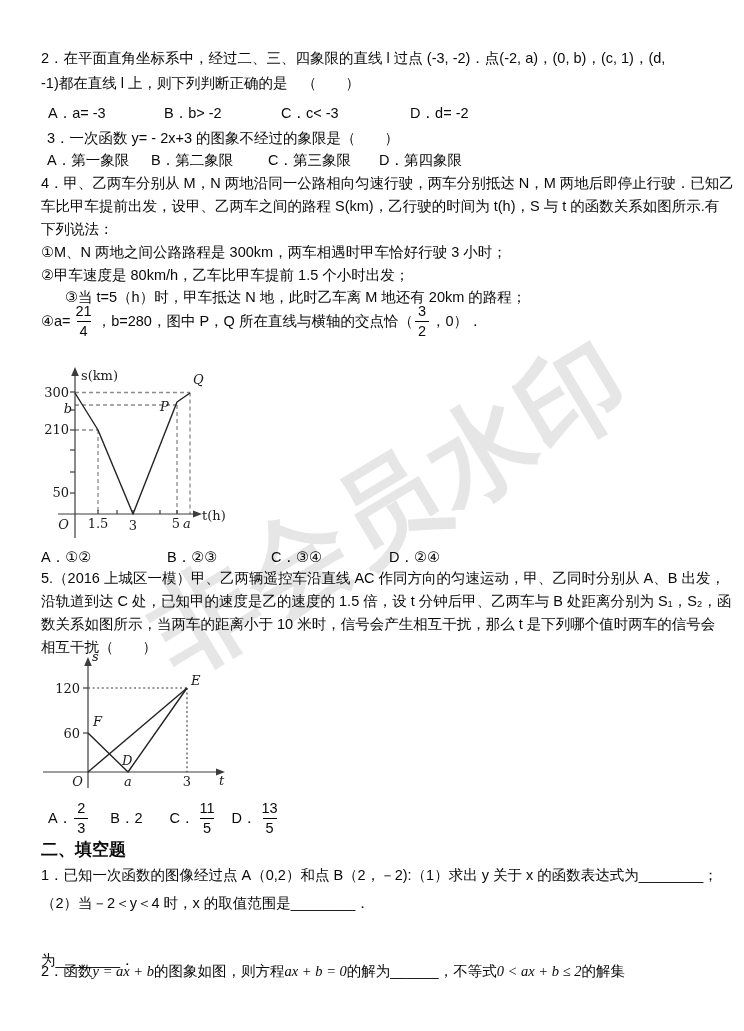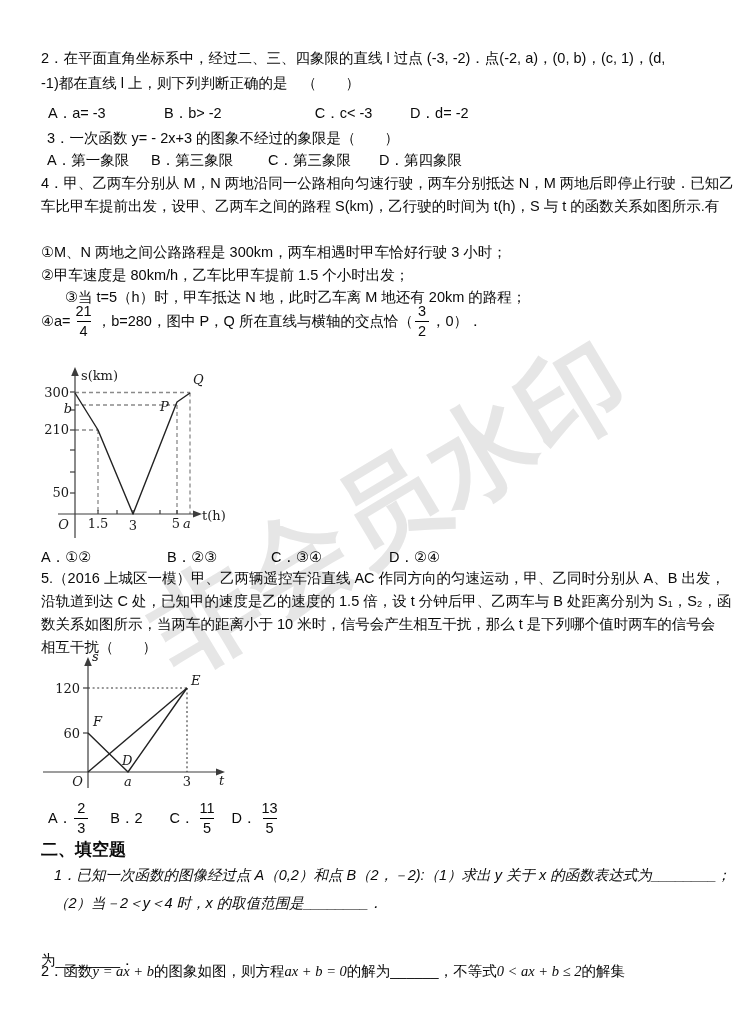--- a/index.html
+++ b/index.html
@@ -42,35 +42,36 @@
 
   <div id="watermark" style="color:#e6e6e6;">非会员水印</div>
 
   <div class="abs content lh25" style="left:41px;top:46px;">
     <div class="line">2．在平面直角坐标系中，经过二、三、四象限的直线 l 过点 (-3, -2)．点(-2, a)，(0, b)，(c, 1)，(d,</div>
     <div class="line">-1)都在直线 l 上，则下列判断正确的是　（　　）</div>
   </div>
   <div class="abs content optrow" style="left:48px;top:103px;">
     <span style="width:112px;">A．a= -3</span>
     <span style="width:113px;">B．b&gt; -2</span>
-    <span style="width:125px;text-align:center;">C．c&lt; -3</span>
+    <span style="width:125px;">C．c&lt; -3</span>
     <span>D．d= -2</span>
   </div>
 
   <div class="abs content line" style="left:47px;top:127px;">3．一次函数 y= - 2x+3 的图象不经过的象限是（　　）</div>
   <div class="abs content optrow" style="left:47px;top:150px;">
     <span style="width:100px;">A．第一象限</span>
-    <span style="width:113px;">B．第三象限</span>
+    <span style="width:113px;">B．第二象限</span>
     <span style="width:107px;">C．第三象限</span>
     <span>D．第四象限</span>
   </div>
 
   <div class="abs content" style="left:41px;top:172px;">
     <div class="line">4．甲、乙两车分别从 M，N 两地沿同一公路相向匀速行驶，两车分别抵达 N，M 两地后即停止行驶．已知乙</div>
     <div class="line">车比甲车提前出发，设甲、乙两车之间的路程 S(km)，乙行驶的时间为 t(h)，S 与 t 的函数关系如图所示.有</div>
+    <div class="line">下列说法：</div>
   </div>
   <div class="abs content" style="left:41px;top:241px;">
     <div class="line" style="line-height:22.5px;">①M、N 两地之间公路路程是 300km，两车相遇时甲车恰好行驶 3 小时；</div>
     <div class="line" style="line-height:22.5px;">②甲车速度是 80km/h，乙车比甲车提前 1.5 个小时出发；</div>
     <div class="line" style="line-height:22.5px;margin-left:24px;">③当 t=5（h）时，甲车抵达 N 地，此时乙车离 M 地还有 20km 的路程；</div>
   </div>
   <div class="abs content flexline" style="left:41px;top:303px;height:36px;">
     <span>④a=</span>
     <span class="frac">
       <span class="num">21</span>
@@ -183,21 +184,21 @@
     </span>
     <span style="margin-left:12px;">D．</span>
     <span class="frac">
       <span class="num">13</span>
       <span class="den">5</span>
     </span>
   </div>
 
   <div class="abs content line bold" style="left:41px;top:838px;font-size:17px;">二、填空题</div>
 
-  <div class="abs content lh28" style="left:54px;top:861px;font-style:italic;">
+  <div class="abs content lh28" style="left:41px;top:861px;">
     <div class="line">1．已知一次函数的图像经过点 A（0,2）和点 B（2，－2):（1）求出 y 关于 x 的函数表达式为________；</div>
     <div class="line">（2）当－2＜y＜4 时，x 的取值范围是________．</div>
   </div>
 
   <div class="abs content flexline" style="left:41px;top:959px;height:24px;">
     <span>2．函数 </span>
     <span class="math">y = ax + b</span>
     <span> 的图象如图，则方程 </span>
     <span class="math">ax + b = 0</span>
     <span> 的解为______，不等式 </span>

